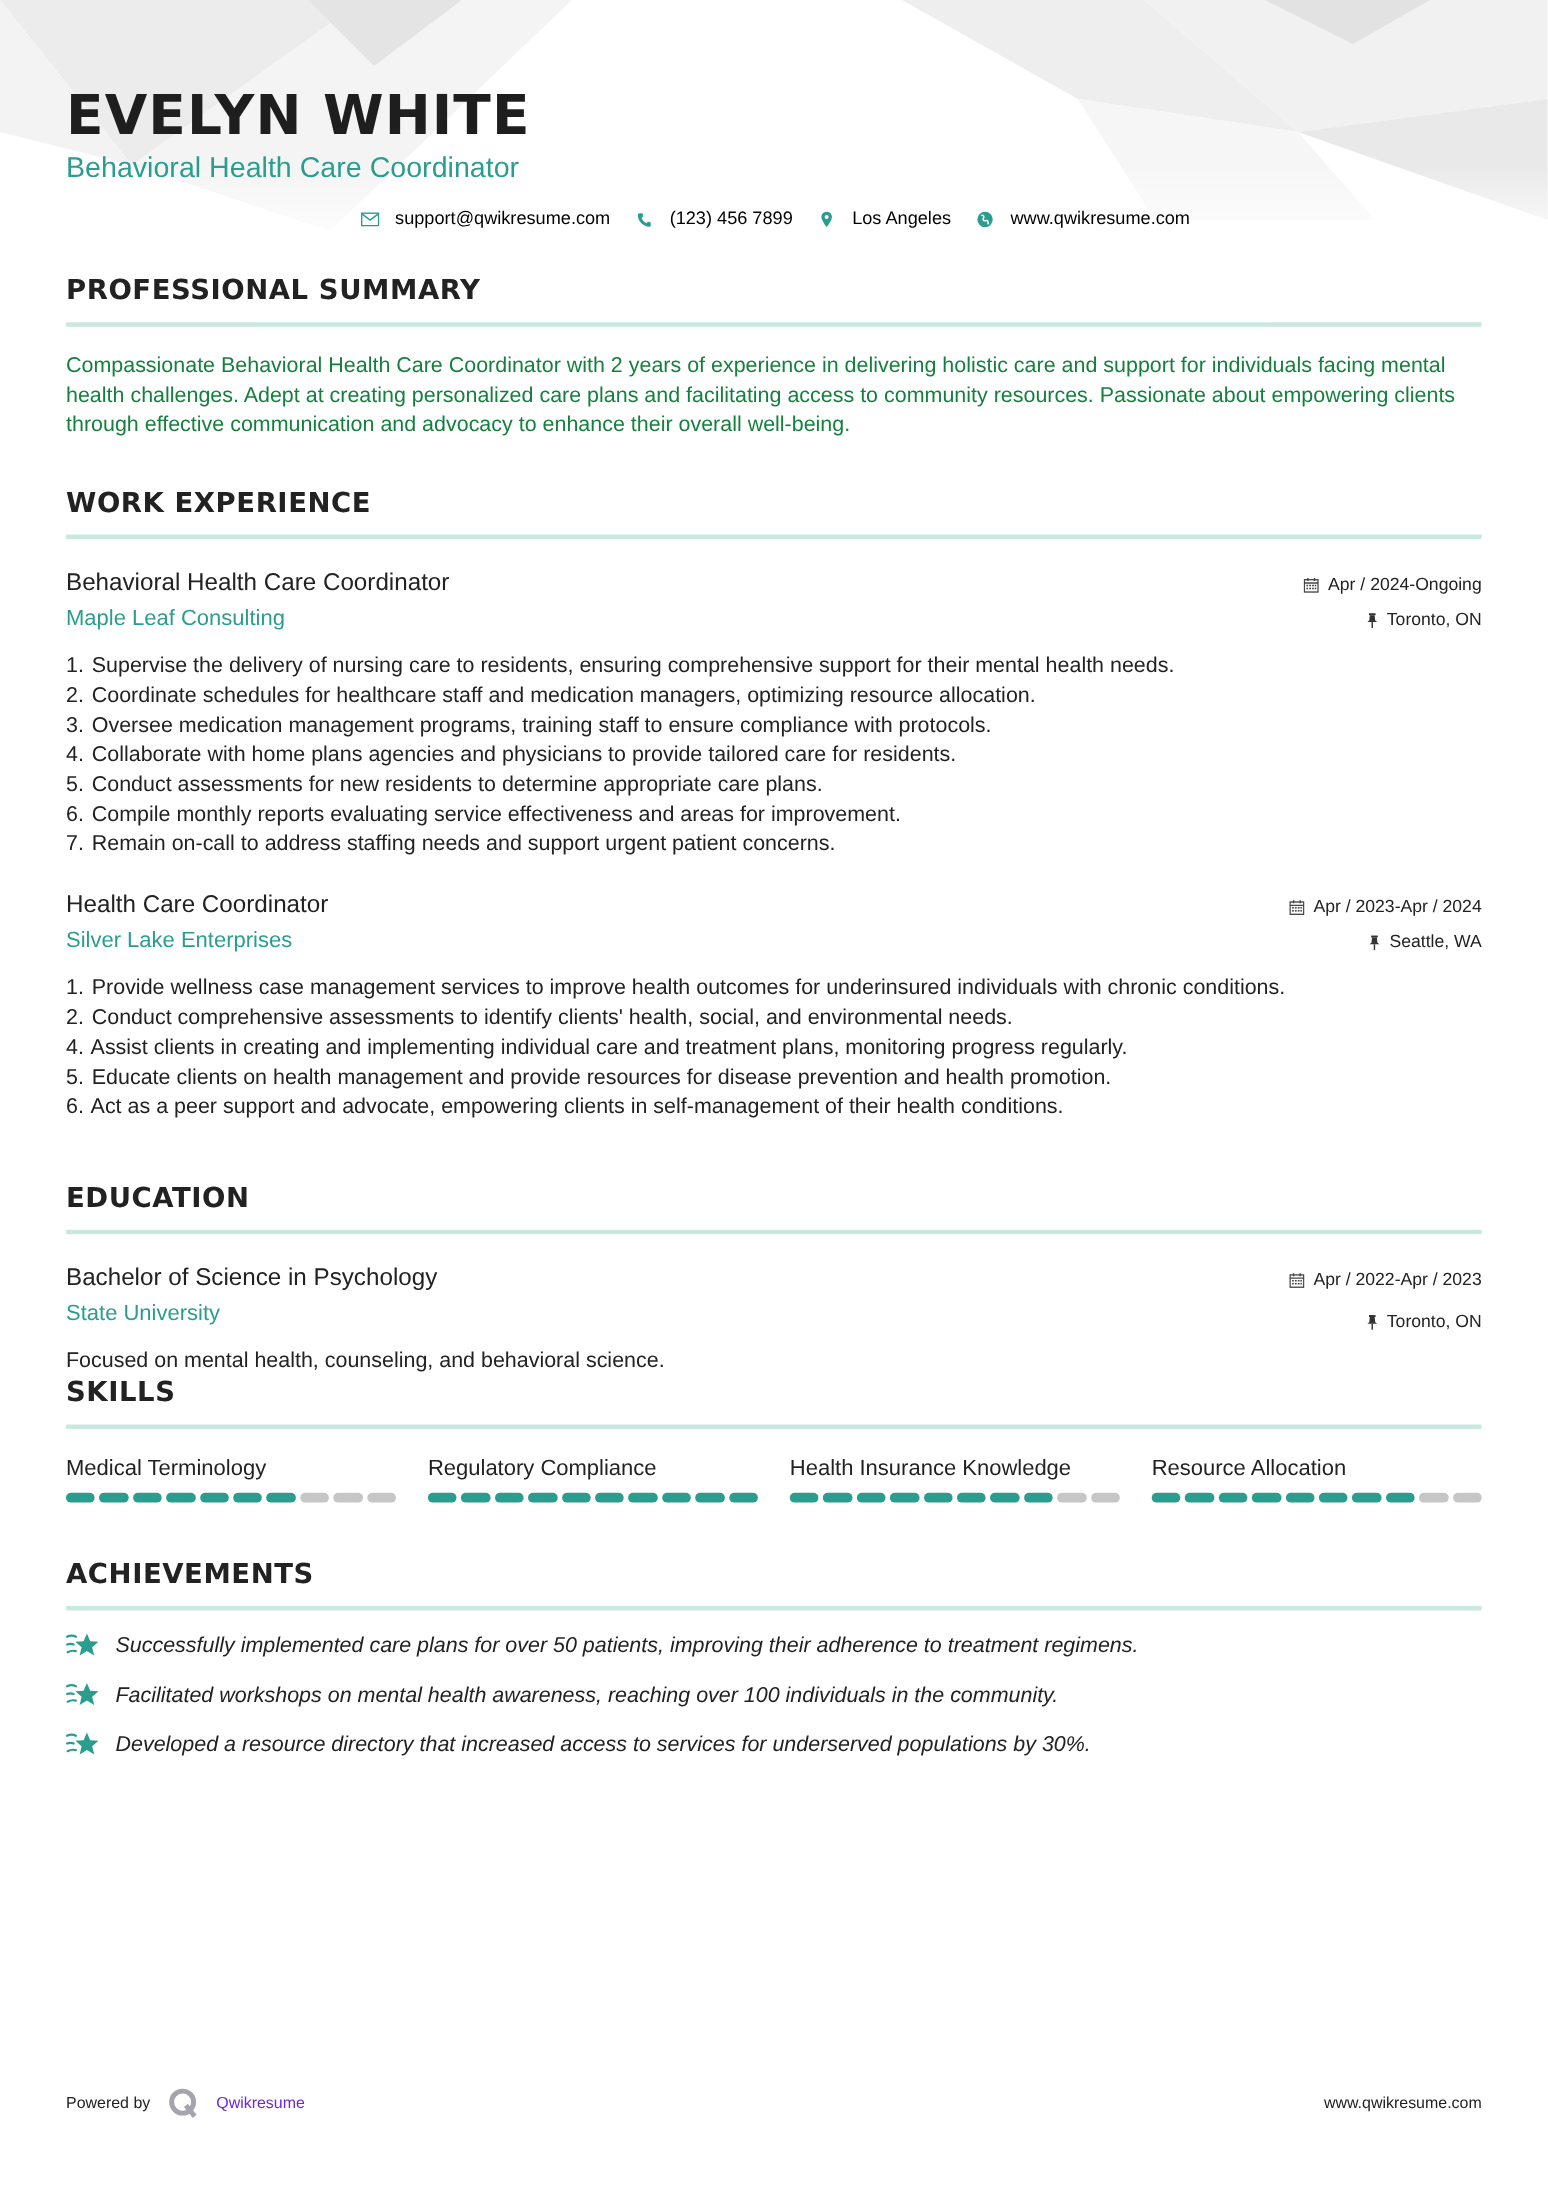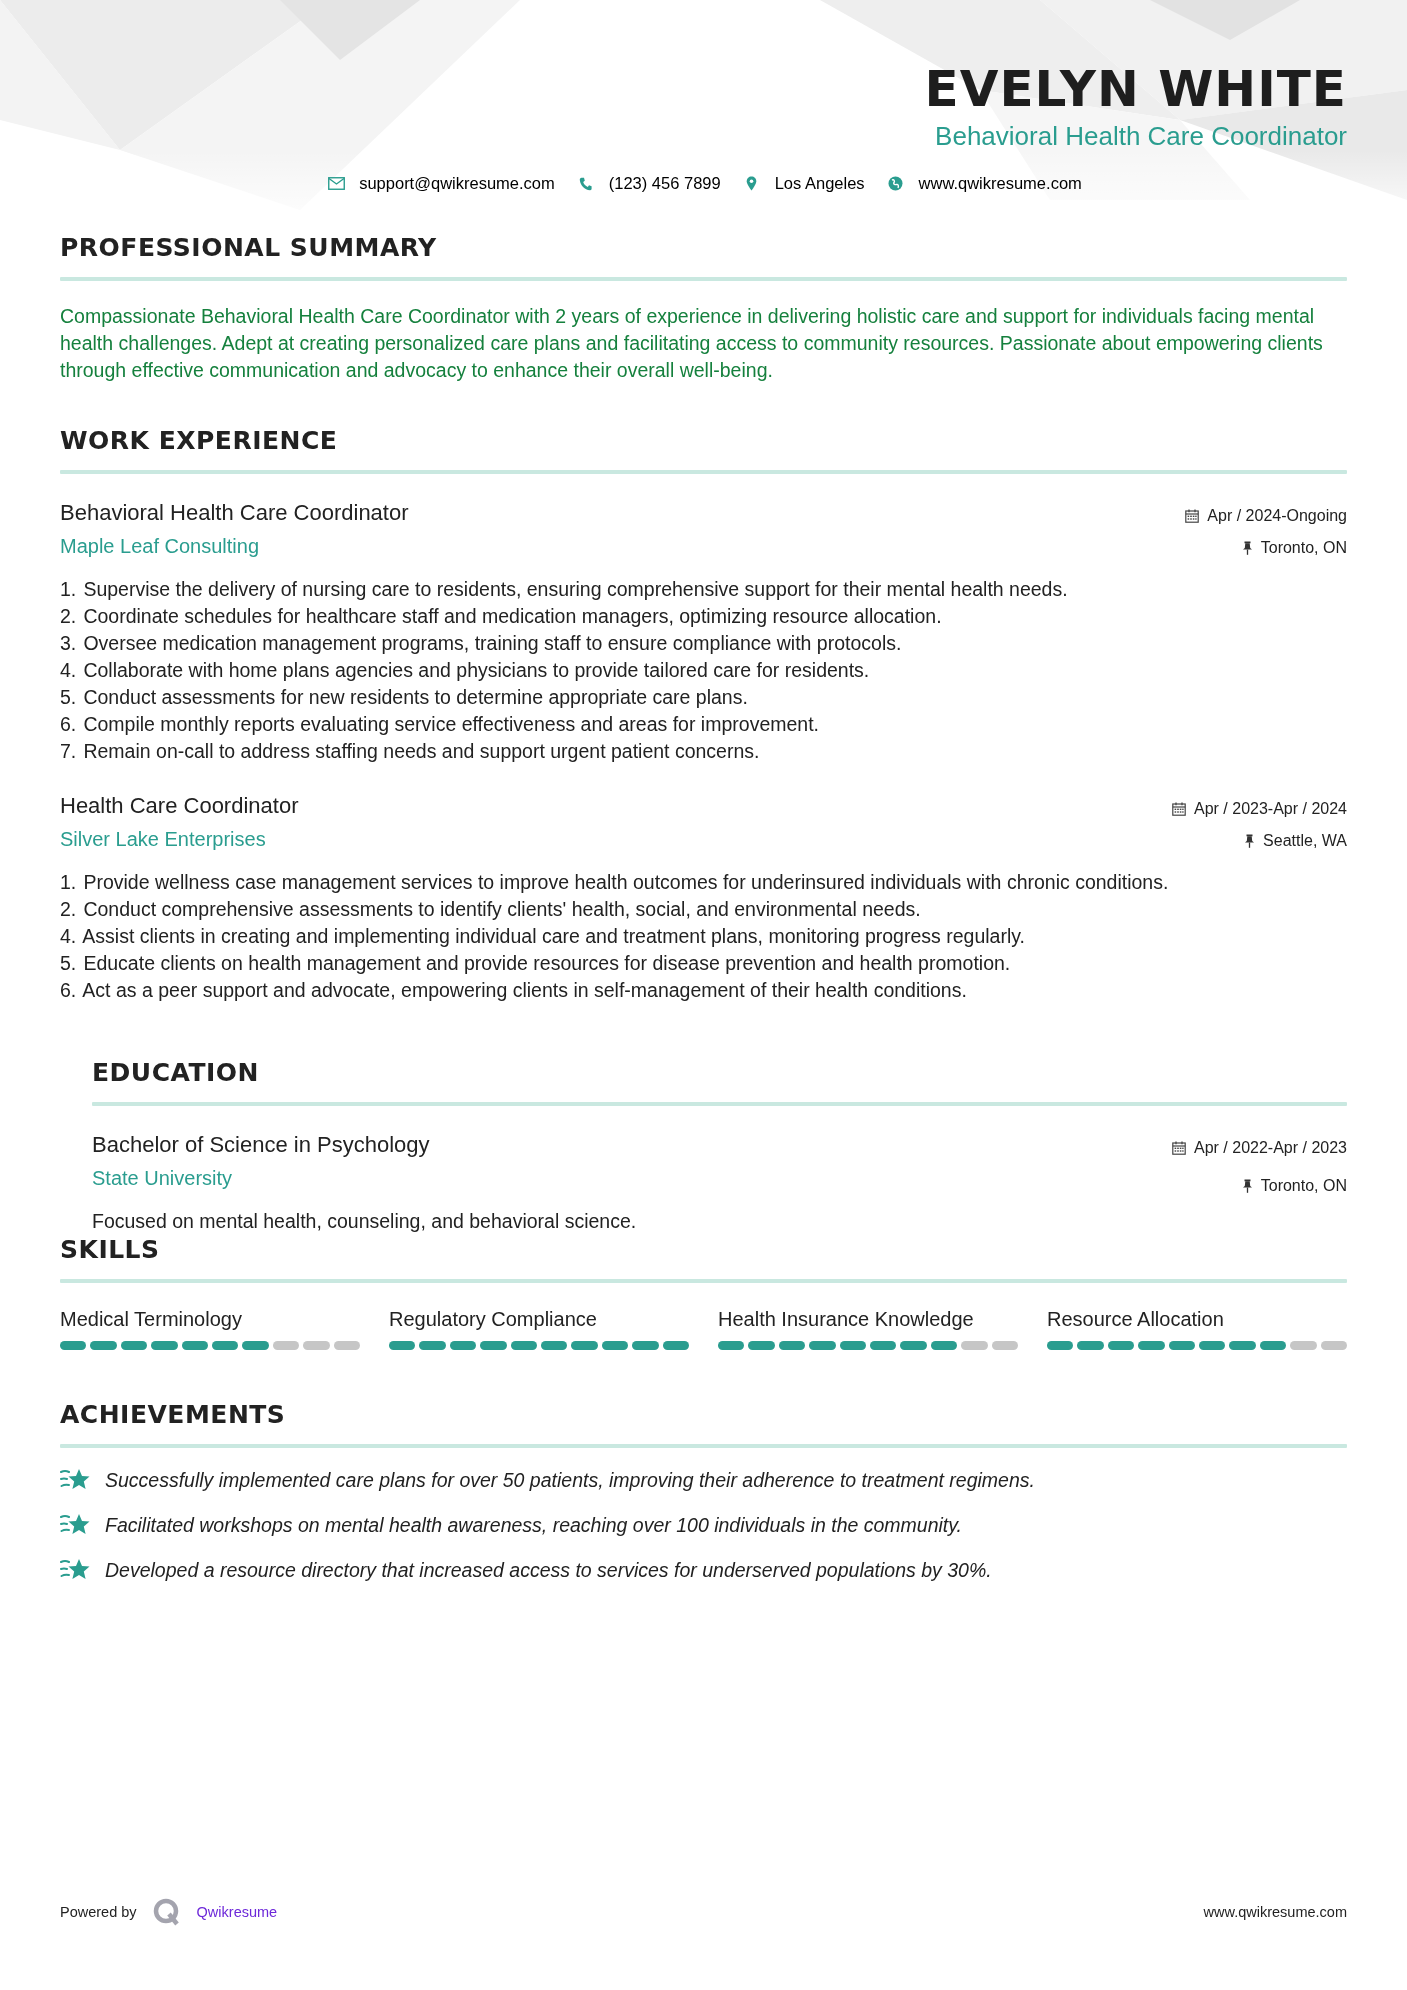--- a/index.html
+++ b/index.html
@@ -9,21 +9,21 @@
       font-family: "Liberation Sans", "DejaVu Sans", sans-serif;
       color: #222222;
       overflow: hidden;
     }
     .bg-art {
       position: absolute; left: 0; top: 0; width: 1407px; height: 230px;
       overflow: hidden; z-index: 0;
     }
     .page { position: relative; z-index: 1; padding: 0 60px; }
 
-    .header { text-align: right; padding-top: 60px; }
+    .header { text-align: left; padding-top: 76px; }
     .name {
       font-family: "DejaVu Sans", sans-serif;
       font-weight: bold; font-size: 50px; letter-spacing: 1px;
       color: #1e1e1e; line-height: 58px;
     }
     .title {
       font-size: 26px; color: #2a9d8f; margin-top: 2px; line-height: 32px;
     }
     .contacts {
       display: flex; justify-content: center; align-items: center;
@@ -53,21 +53,21 @@
     .job-left .job-title { font-size: 22px; color: #222; line-height: 30px; }
     .job-left .job-org { font-size: 20px; color: #2a9d8f; line-height: 28px; margin-top: 4px; }
     .job-right { text-align: right; font-size: 16px; color: #222; }
     .job-right .meta { display: flex; align-items: center; justify-content: flex-end; height: 24px; margin-top: 6px; }
     .job-right .meta + .meta { margin-top: 8px; }
     .job-right .meta .ic { margin-right: 8px; display: inline-flex; }
     ol.bullets { list-style: none; margin-top: 16px; }
     ol.bullets li { font-size: 19.5px; line-height: 27px; color: #222; }
     ol.bullets li .num { display: inline-block; min-width: 18px; }
 
-    .edu-section { margin-top: 54px; margin-left: 32px; }
+    .edu-section { margin-top: 54px; }
     .edu-desc { font-size: 19.5px; line-height: 27px; margin-top: 10px; }
 
     .skills-section { }
     .skills-grid { display: flex; justify-content: space-between; margin-top: 22px; }
     .skill { width: 300px; }
     .skill-name { font-size: 20px; color: #222; line-height: 28px; }
     .skill-bar { display: flex; gap: 4px; margin-top: 8px; }
     .seg { width: 26.4px; height: 9px; border-radius: 5px; background: #c6c6c6; }
     .seg.on { background: #2a9d8f; }
 

